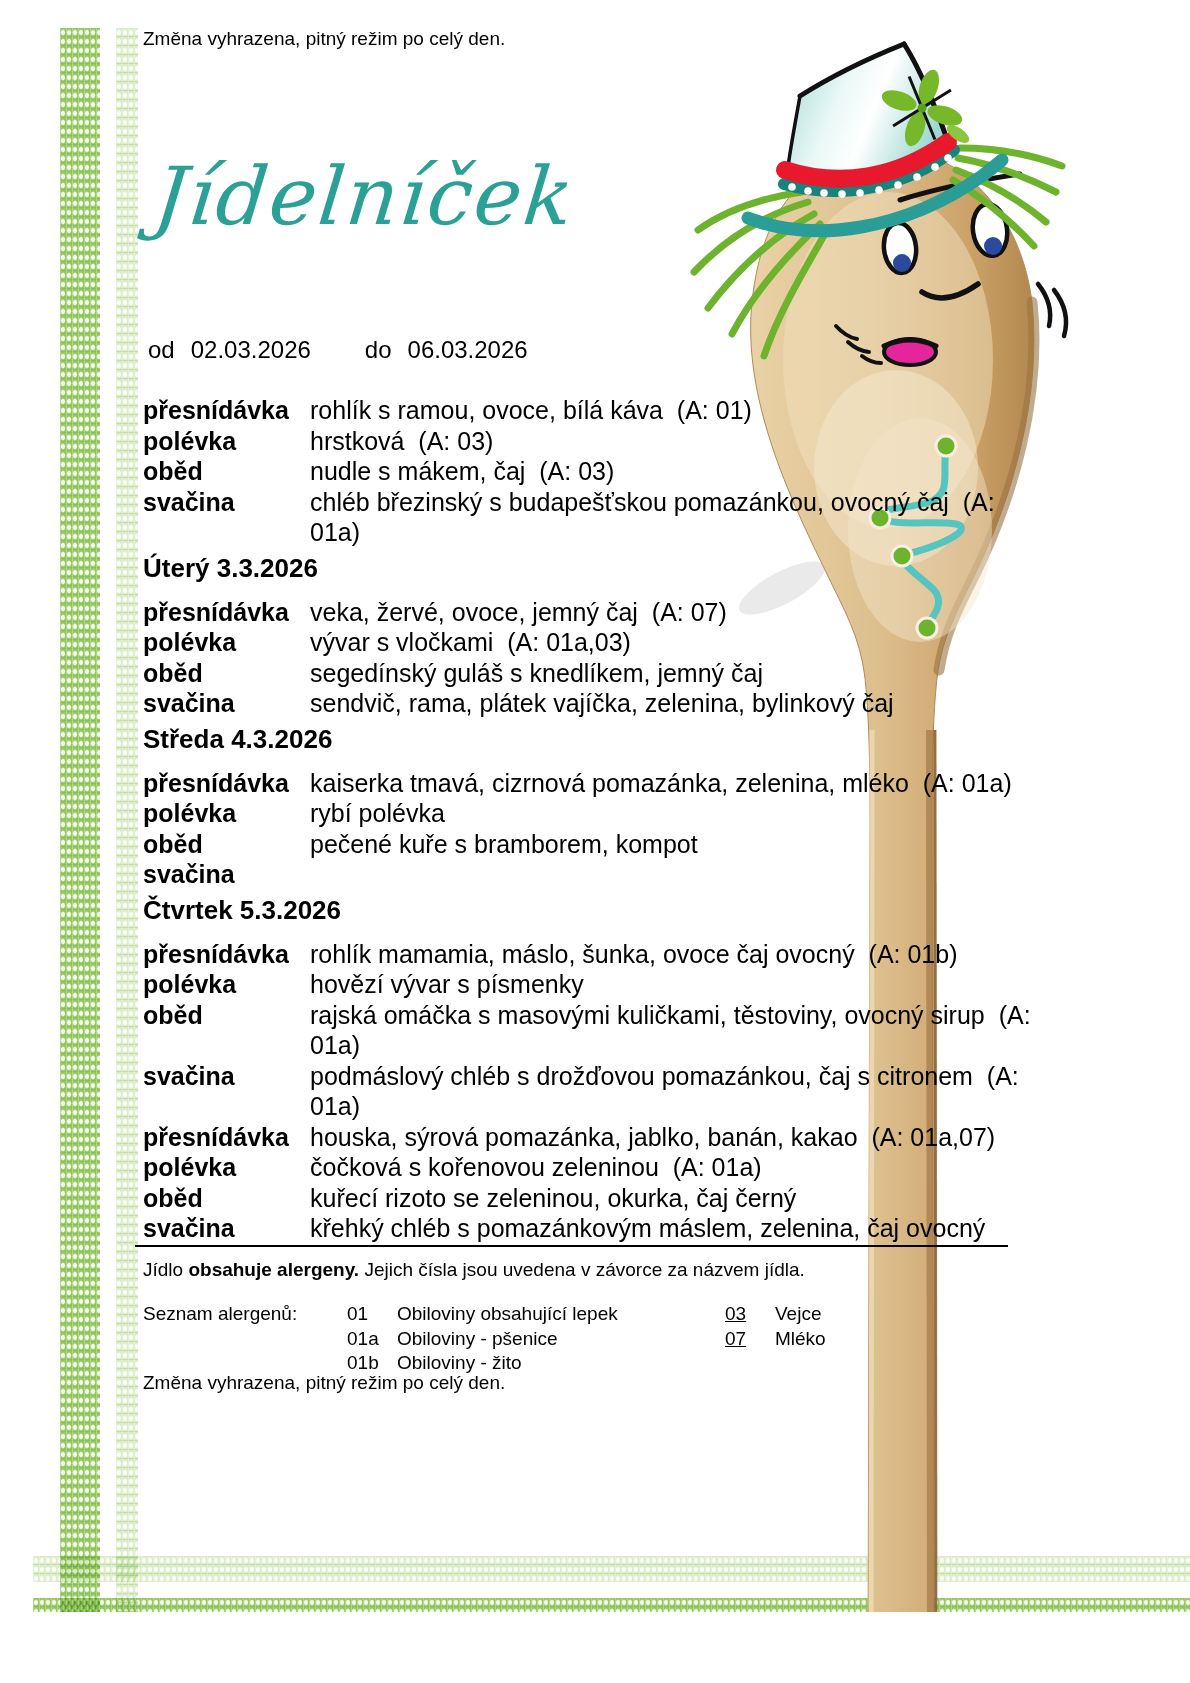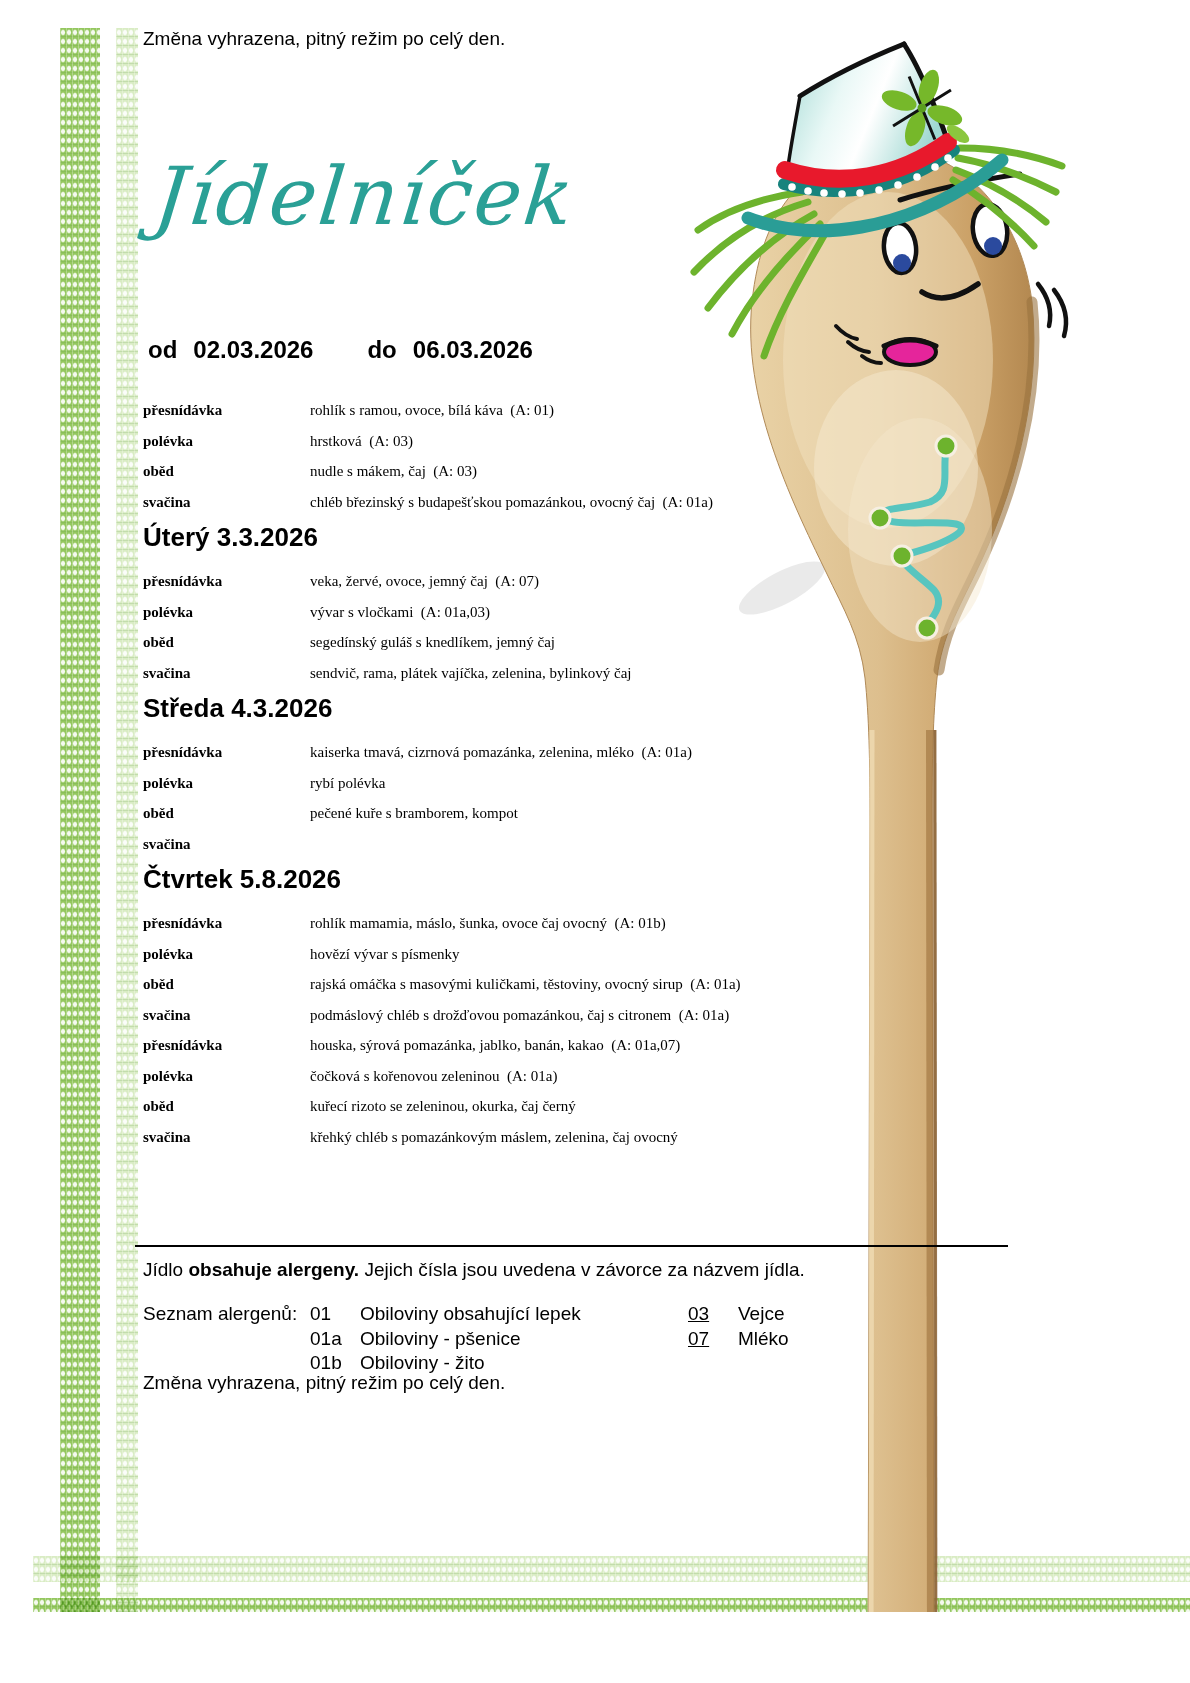--- a/index.html
+++ b/index.html
@@ -23,35 +23,35 @@
   .h-light { --g:#d9ecc4; left:33px; top:1556px; width:1157px; height:26px; mix-blend-mode:multiply; }
   .h-dark  { --g:#94c75f; left:33px; top:1598px; width:1157px; height:42px; mix-blend-mode:multiply; }
   
   .spoon { position:absolute; left:690px; top:30px; width:400px; height:1653px; z-index:2; }
   
   .txt { position:absolute; z-index:3; }
   .top-notice   { left:143px; top:28px;  font-size:19px; }
   .menu-title   { left:155px; top:150px; font-size:80px; color:#2aa096;
                   font-family:"DejaVu Serif", serif; font-style:italic;
                   transform:skewX(-6deg); letter-spacing:2px; }
-  .date-line    { left:148px; top:336px; font-size:24px; font-weight:bold; }
+  .date-line    { left:148px; top:336px; font-size:24px; font-weight:normal; }
   .date-line .gap-s { display:inline-block; width:16px; }
   .date-line .gap-l { display:inline-block; width:54px; }
   .days         { left:143px; top:395px; width:900px; }
   .day-heading  { font-size:26px; font-weight:bold; line-height:30px; margin:5px 0 14px 0; }
-  .meal-row     { display:flex; line-height:30.5px; font-size:15px;font-family:Liberation Serif, serif; }
+  .meal-row     { display:flex; line-height:30.5px; font-size:25px; }
   .meal-label   { width:167px; flex:0 0 167px; font-weight:bold; }
   .meal-value   { white-space:pre-wrap; }
   .divider      { left:135px; top:1245px; width:873px; border-top:2.5px solid #000; height:0; }
   .allergen-note{ left:143px; top:1259px; font-size:19px; }
   .allergen-note b { font-weight:bold; }
   .allergen-list{ left:143px; top:1302px; font-size:19px; }
   .al-row       { display:flex; line-height:24.5px; }
   .al-c0 { width:167px; flex:0 0 167px; }
-  .al-c1 { width:50px;  flex:0 0 50px; }
+  .al-c1 { width:50px;  flex:0 0 50px;margin-left:37px; }
   .al-c2 { width:328px; flex:0 0 328px; }
   .al-c3 { width:50px;  flex:0 0 50px;text-decoration:underline; }
   .bottom-notice{ left:143px; top:1372px; font-size:19px; }
 </style>
 </head>
 <body>
 
 <div class="page">
 
   <div class="stitch v-dark"></div>
@@ -218,21 +218,21 @@
       <div class="meal-row">
           <span class="meal-label">oběd</span>
           <span class="meal-value">pečené kuře s bramborem, kompot</span>
         </div>
       <div class="meal-row">
           <span class="meal-label">svačina</span>
         </div>
     </div>
 
     <div class="day">
-      <div class="day-heading">Čtvrtek 5.8.2026</div>
+      <div class="day-heading">Čtvrtek 5.3.2026</div>
       <div class="meal-row">
           <span class="meal-label">přesnídávka</span>
           <span class="meal-value">rohlík mamamia, máslo, šunka, ovoce čaj ovocný  (A: 01b)</span>
         </div>
       <div class="meal-row">
           <span class="meal-label">polévka</span>
           <span class="meal-value">hovězí vývar s písmenky</span>
         </div>
       <div class="meal-row">
           <span class="meal-label">oběd</span>

